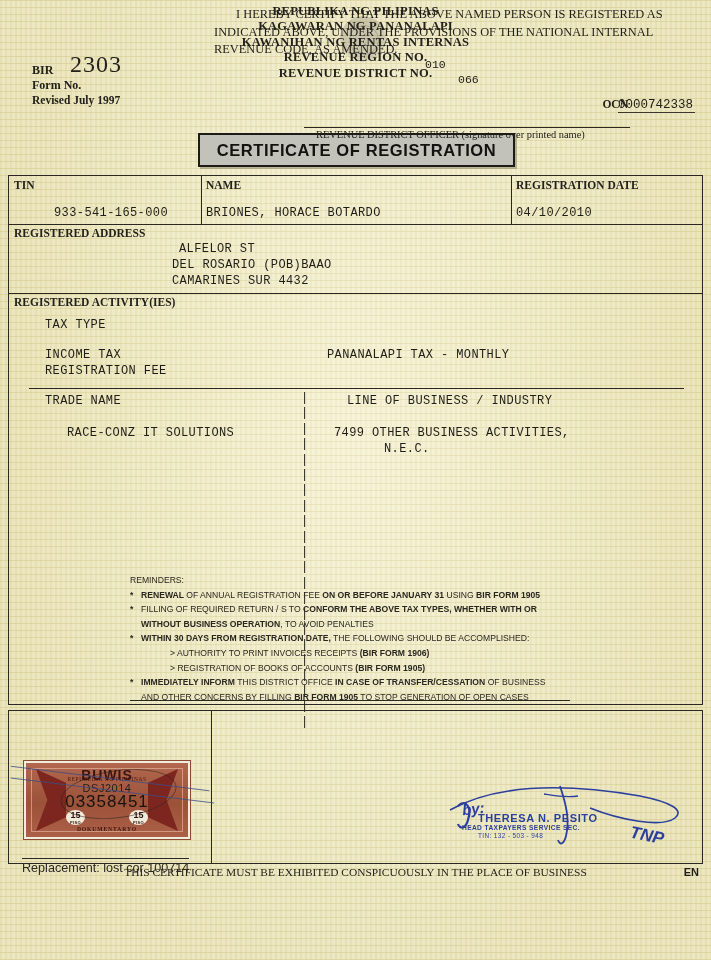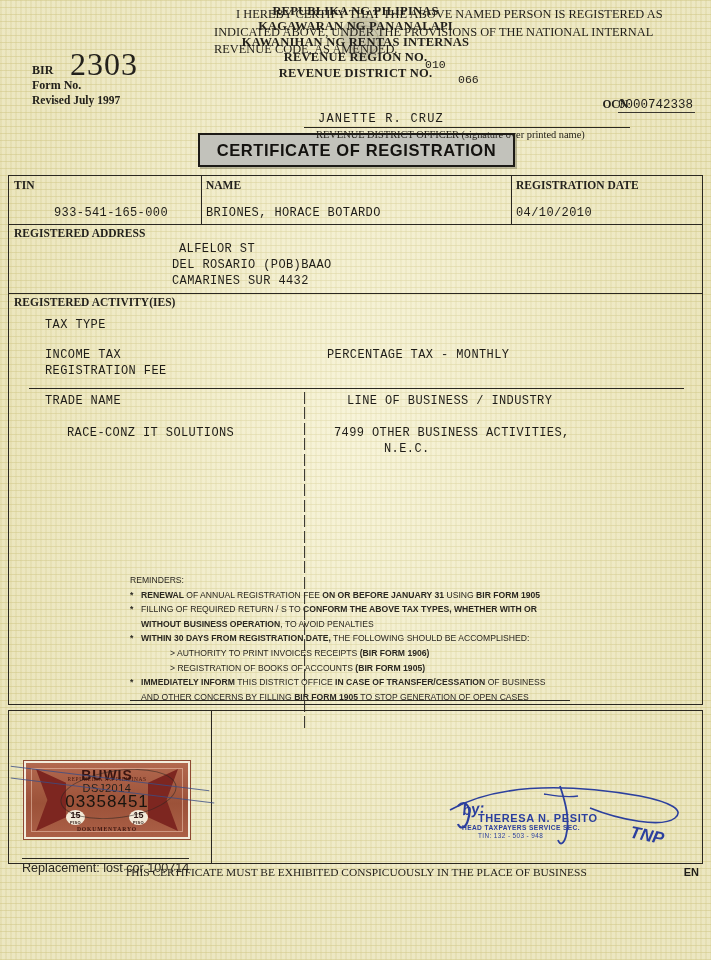--- a/index.html
+++ b/index.html
@@ -40,21 +40,21 @@
     background:radial-gradient(circle at 50% 45%,rgba(150,148,140,.55),rgba(110,108,100,.35) 60%,rgba(120,118,110,.12) 75%,rgba(0,0,0,0) 78%);
     opacity:.75;
   }
   .seal:before{
     content:"";position:absolute;left:9px;top:9px;width:28px;height:28px;border-radius:50%;
     border:1px solid rgba(90,88,80,.45);
   }
   .num-ovl{position:absolute;font-family:"Liberation Mono",monospace;font-size:11.5px;color:#24211b;}
 
   .bir{position:absolute;left:12px;top:63px;font-weight:bold;font-size:12px;color:#23211c;line-height:15px;padding-left:20px;}
-  .bir .f2303{position:absolute;left:58px;top:-6px;font-size:32px;font-weight:normal;letter-spacing:1px;}
+  .bir .f2303{position:absolute;left:58px;top:-6px;font-size:24px;font-weight:normal;letter-spacing:1px;}
   .bir .rev{font-weight:bold;font-size:11.5px;}
 
   .ocn{position:absolute;right:16px;top:98px;font-weight:bold;font-size:11.5px;color:#23211c;padding-left:19px;}
   .ocn .val{font-family:"Liberation Mono",monospace;font-weight:normal;font-size:12.5px;
             border-bottom:1px solid #3a372e;padding:0 2px 0 0;margin-left:-10px;}
 
   
   .banner{position:absolute;left:198px;top:133px;width:313px;height:30px;
           background:#c2c2bb;border:2px solid #1d1b17;box-shadow:2px 2px 0 rgba(60,58,48,.30);}
   .banner span{display:block;text-align:center;line-height:30px;font-family:"Liberation Sans",sans-serif;
@@ -180,21 +180,21 @@
     <span class="lab" style="left:5px;top:51px;">REGISTERED ADDRESS</span>
     <span class="mono" style="position:absolute;left:163px;top:66px;margin-left:7px;">ALFELOR ST</span>
     <span class="mono" style="position:absolute;left:163px;top:82px;">DEL ROSARIO (POB)BAAO</span>
     <span class="mono" style="position:absolute;left:163px;top:98px;">CAMARINES SUR 4432</span>
 
     <span class="lab" style="left:5px;top:120px;">REGISTERED ACTIVITY(IES)</span>
 
     <span class="mono" style="position:absolute;left:36px;top:142px;">TAX TYPE</span>
     <span class="mono" style="position:absolute;left:36px;top:172px;">INCOME TAX</span>
     <span class="mono" style="position:absolute;left:36px;top:188px;">REGISTRATION FEE</span>
-    <span class="mono" style="position:absolute;left:318px;top:172px;">PERCENTAGE TAX - MONTHLY</span>
+    <span class="mono" style="position:absolute;left:318px;top:172px;">PANANALAPI TAX - MONTHLY</span>
 
     <div class="hline" style="top:212px;left:20px;width:655px;"></div>
 
     <span class="mono" style="position:absolute;left:36px;top:218px;">TRADE NAME</span>
     <span class="mono" style="position:absolute;left:338px;top:218px;">LINE OF BUSINESS / INDUSTRY</span>
     <span class="mono" style="position:absolute;left:58px;top:250px;">RACE-CONZ IT SOLUTIONS</span>
     <span class="mono" style="position:absolute;left:325px;top:250px;">7499 OTHER BUSINESS ACTIVITIES,</span>
     <span class="mono" style="position:absolute;left:375px;top:266px;">N.E.C.</span>
 
     <div class="mono" style="position:absolute;left:292px;top:215px;line-height:15.4px;color:#272420;">|<br>|<br>|<br>|<br>|<br>|<br>|<br>|<br>|<br>|<br>|<br>|<br>|<br>|<br>|<br>|<br>|<br>|<br>|<br>|<br>|<br>|</div>
@@ -218,23 +218,20 @@
   <div class="bframe">
     <div class="bdiv"></div>
   </div>
 
   <div class="certify">
     <div class="ind">I HEREBY CERTIFY THAT THE ABOVE NAMED PERSON IS REGISTERED AS</div>
     <div>INDICATED ABOVE, UNDER THE PROVISIONS OF THE NATIONAL INTERNAL</div>
     <div>REVENUE CODE, AS AMENDED.</div>
   </div>
 
-  <div class="sig">
-    <span class="nm">JANETTE R. CRUZ</span>
-  </div>
   <div class="sigline"></div>
   <div class="sigcap">REVENUE DISTRICT OFFICER (signature over printed name)</div>
 
   <svg style="position:absolute;left:440px;top:780px;" width="260" height="80">
     <path d="M10,30 C60,2 130,4 200,16 C230,22 245,30 235,38 C222,48 180,40 150,28" fill="none" stroke="#2b3f9e" stroke-width="1.6"></path>
     <path d="M120,6 C126,24 130,40 126,56 C124,64 120,66 118,60" fill="none" stroke="#2b3f9e" stroke-width="1.8"></path>
     <path d="M104,14 C116,16 126,18 138,16" fill="none" stroke="#2b3f9e" stroke-width="1.4"></path>
     <path d="M18,26 C26,18 32,28 28,40 C26,48 20,50 18,44" fill="none" stroke="#2b3f9e" stroke-width="2.2"></path>
   </svg>
   <span class="ink ink-by">by:</span>

